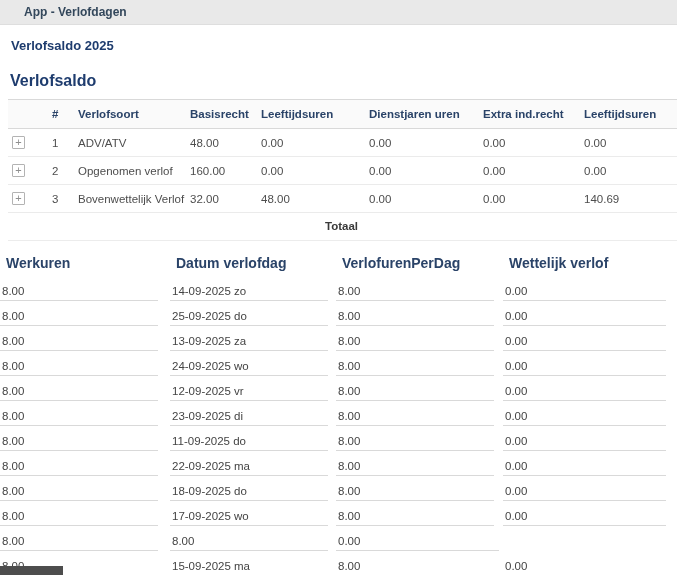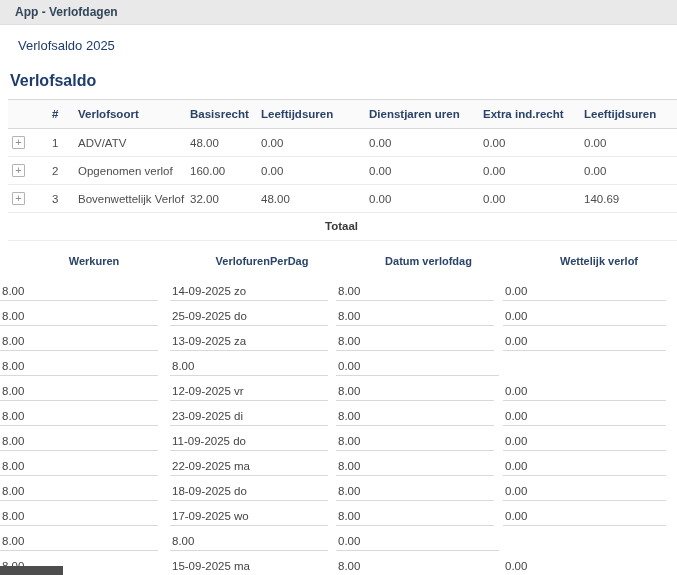--- a/index.html
+++ b/index.html
@@ -10,29 +10,29 @@
     background: #ffffff;
     font-family: "Liberation Sans", "DejaVu Sans", sans-serif;
     color: #4d4d4d;
   }
 
   
   .topbar {
     height: 25px; line-height: 25px;
     background: #e9e9e9;
     border-bottom: 1px solid #dedede;
-    padding-left: 15px;
+    padding-left: 24px;
     font-size: 12px; font-weight: 700;
     color: #33475b;
   }
 
   
   .page-title {
-    margin: 13px 0 0 18px;
-    font-size: 13px; font-weight: 400;
+    margin: 13px 0 0 11px;
+    font-size: 13px; font-weight: 700;
     color: #1e3c6e;
   }
   .section-label {
     margin: 19px 0 0 10px;
     font-size: 16px; font-weight: 700;
     color: #1e3c6e;
   }
 
   
   table.saldo {
@@ -82,24 +82,23 @@
   }
 
   
   .detail { margin-top: 14px; }
   .dhead, .drow {
     display: grid;
     grid-template-columns: 170px 166px 167px 174px;
   }
   .dhead { height: 26px; }
   .dhead .dh {
-    font-size: 11px; font-weight: 700;
+    font-size: 14px; font-weight: 700;
     color: #2a4368;
-    padding-left: 18px;
-    text-align: center;
+    padding-left: 6px;
   }
   .drow { height: 25px; }
   .fld {
     display: block;
     width: 158px;
     border: none;
     border-bottom: 1px solid #d9d9d9;
     background: transparent;
     font-family: "Liberation Sans", "DejaVu Sans", sans-serif;
     font-size: 11.5px;
@@ -184,22 +183,22 @@
     </tr>
     <tr class="totaal-row">
       <td colspan="8">Totaal</td>
     </tr>
   </tbody>
 </table>
 
 <div class="detail">
   <div class="dhead">
     <div class="dh">Werkuren</div>
+    <div class="dh">Datum verlofdag</div>
     <div class="dh">VerlofurenPerDag</div>
-    <div class="dh">Datum verlofdag</div>
     <div class="dh">Wettelijk verlof</div>
   </div>
 
   <div class="drow">
     <div>
         <input class="fld" value="8.00" style="">
       </div>
     <div>
         <input class="fld" value="14-09-2025 zo" style="">
       </div>
@@ -236,20 +235,23 @@
       </div>
     <div>
         <input class="fld wide" value="0.00" style="">
       </div>
   </div>
   <div class="drow">
     <div>
         <input class="fld" value="8.00" style="">
       </div>
     <div>
+        <input class="fld" value="24-09-2025 wo" style="">
+      </div>
+    <div>
         <input class="fld" value="8.00" style="">
       </div>
     <div>
         <input class="fld wide" value="0.00" style="">
       </div>
   </div>
   <div class="drow">
     <div>
         <input class="fld" value="8.00" style="">
       </div>

